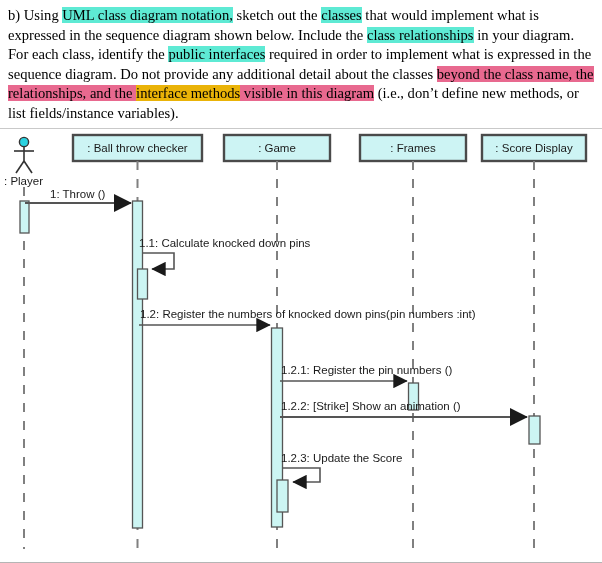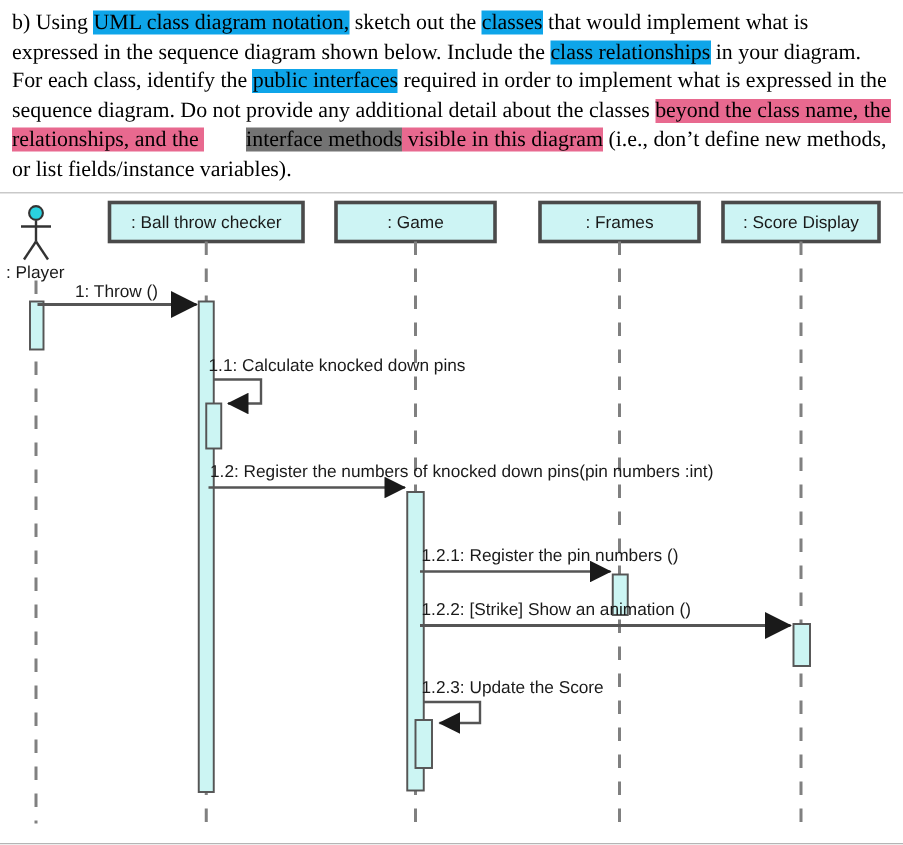--- a/index.html
+++ b/index.html
@@ -26,23 +26,23 @@
     padding: 6px 8px 0 8px;
     box-sizing: border-box;
   }
   #question-text {
     font-family: "Liberation Serif", serif;
     font-size: 14.6px;
     line-height: 19.6px;
     color: #000;
     text-align: left;
   }
-  .hl-green  { background: #0ea5e9; }
+  .hl-green  { background: #5eead4; }
   .hl-pink   { background: #e8698f; }
-  .hl-brown  { background: #737373; margin-left: 28px; }
+  .hl-brown  { background: #eab308; }
 
   
   #diagram-panel {
     position: absolute;
     left: 0;
     top: 128px;
     width: 602px;
     height: 435px;
     background: #ffffff;
     border-top: 1px solid #c9c9c9;

